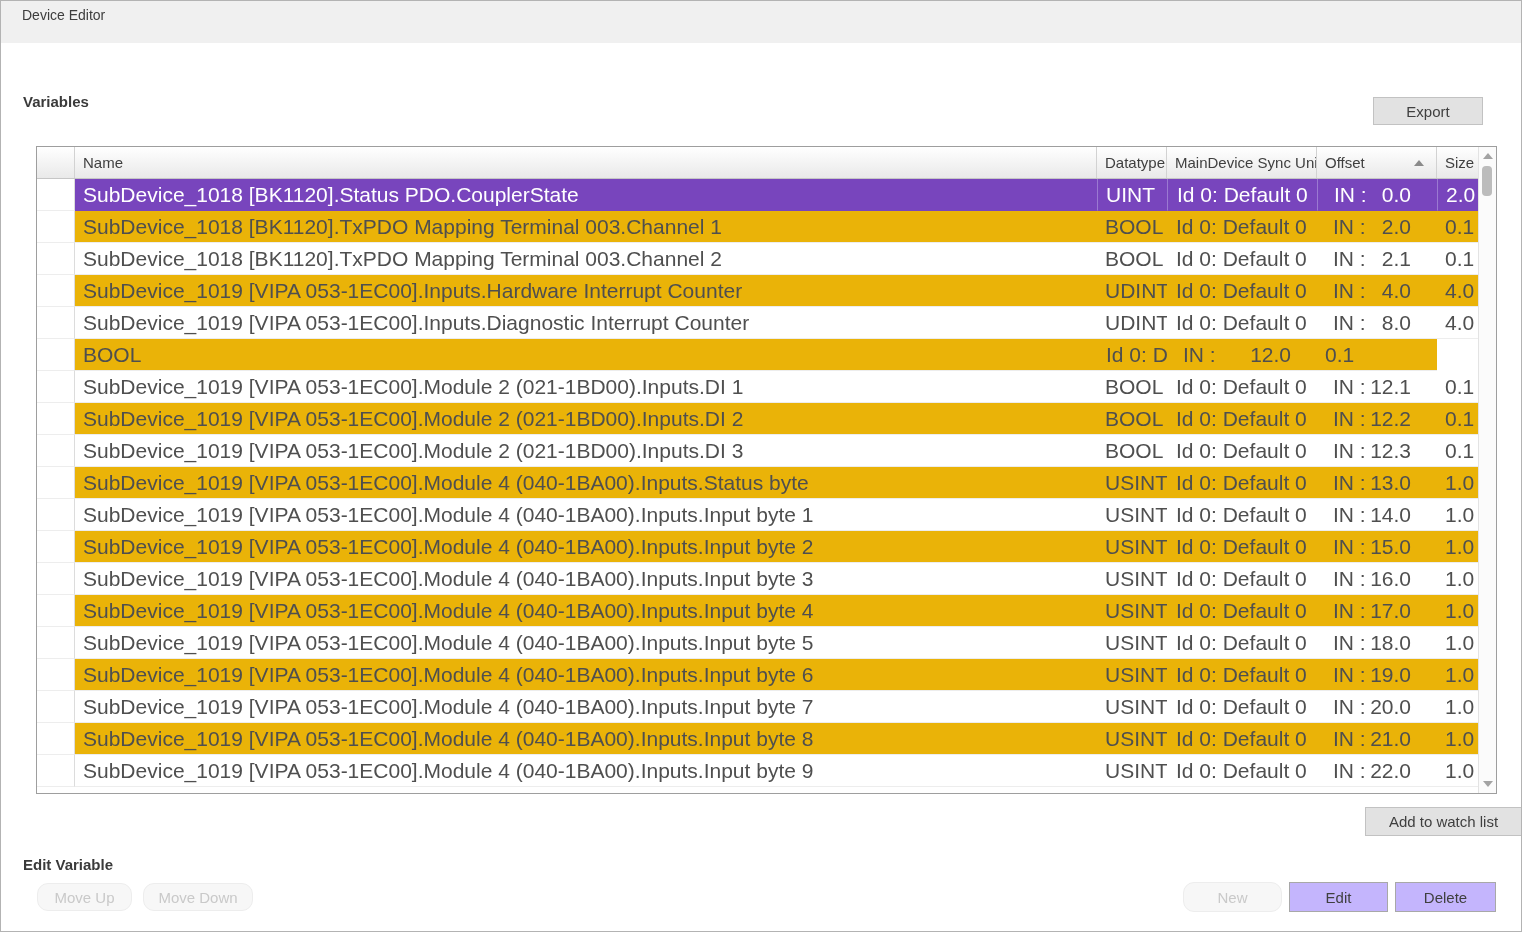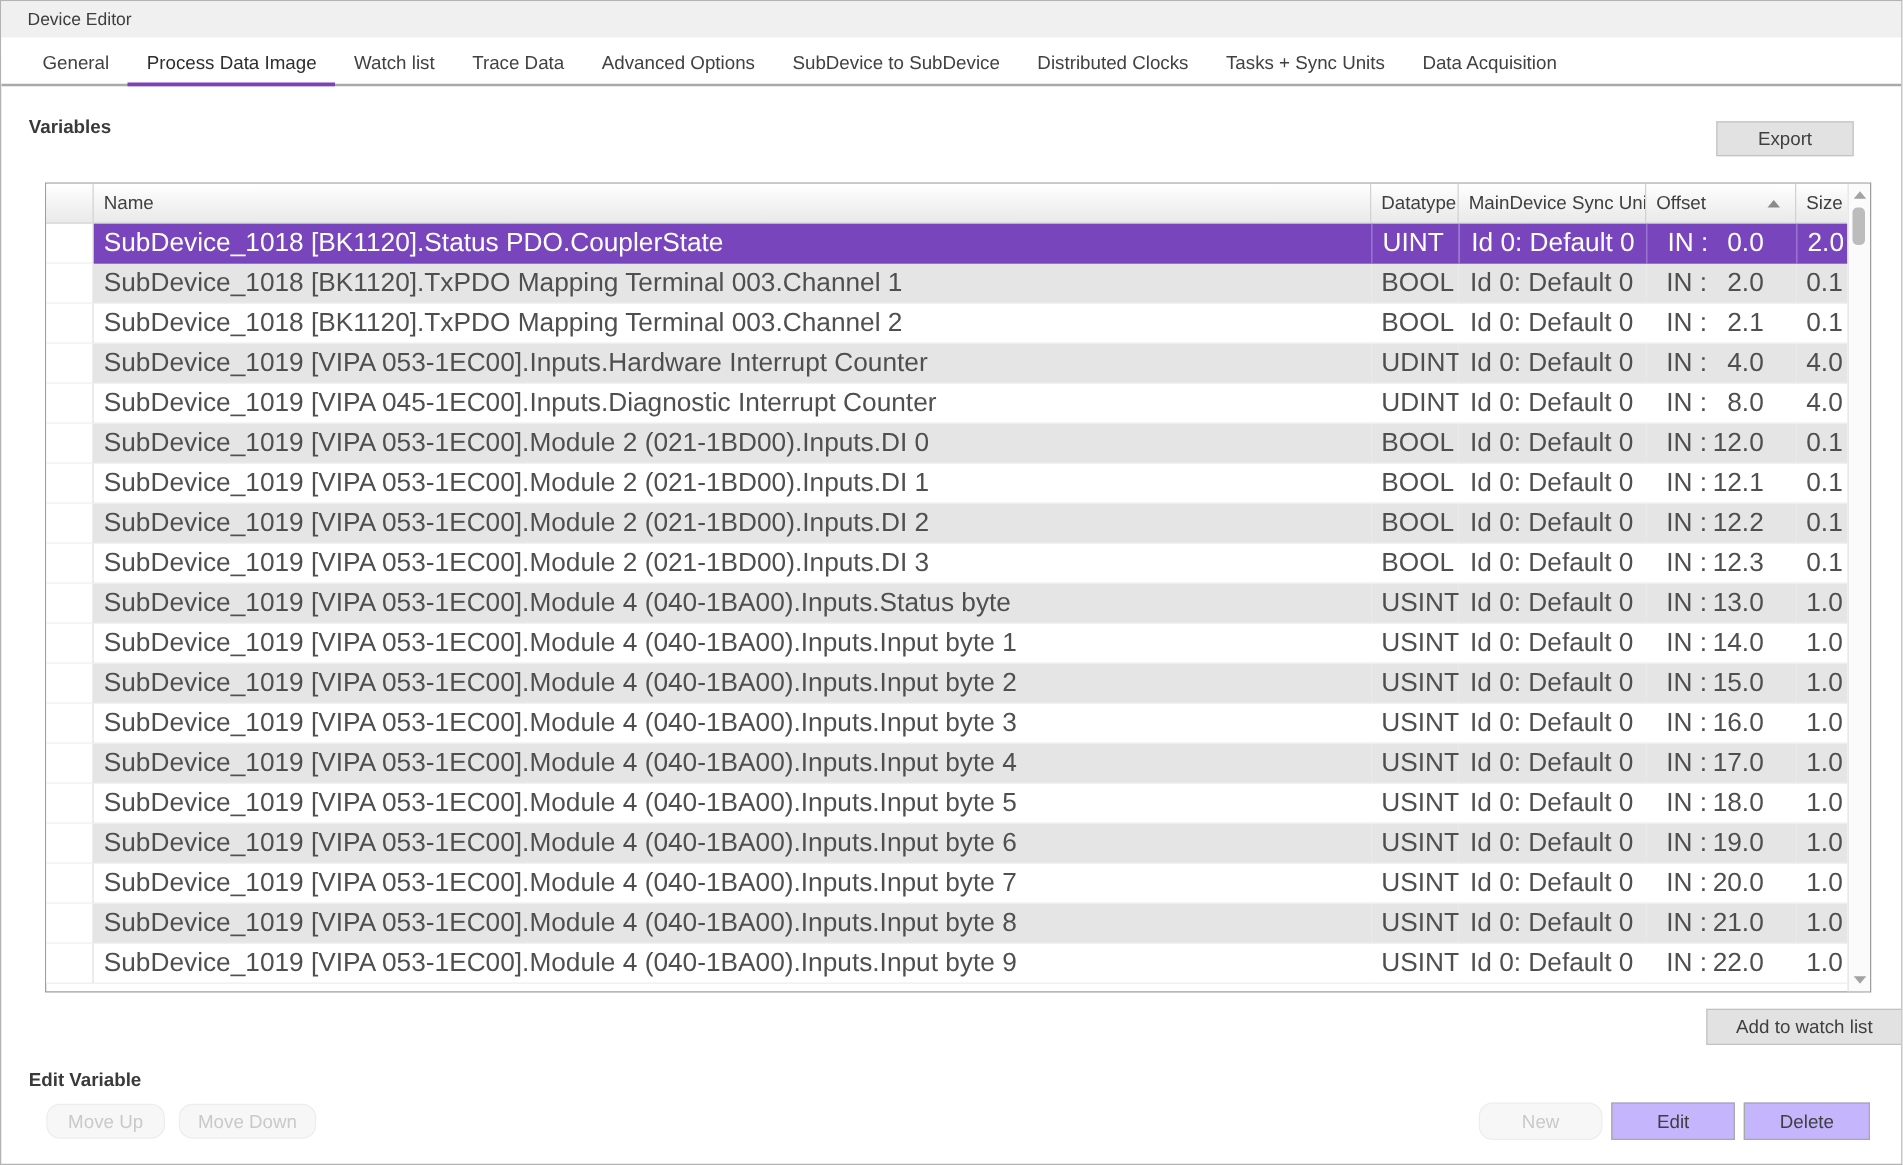--- a/index.html
+++ b/index.html
@@ -66,21 +66,21 @@
     width:0; height:0; border-left:5px solid transparent;
     border-right:5px solid transparent; border-bottom:6px solid #8a8a8a;
   }
 
   .tbody { margin-right:18px; }
   .trow {
     display:grid; grid-template-columns:38px 1fr 70px 150px 120px 41px;
     height:32px; font-size:21px; color:#4f4f4f;
   }
   .trow > div { display:flex; align-items:center; overflow:hidden; white-space:nowrap; border-bottom:1px solid #ededed; }
-  .trow.even > div { background:#e5e5e5; }
+  .trow.even > div { background:#eab308; }
   .trow.odd  > div { background:#ffffff; }
   .selcell { background:#ffffff !important; border-right:1px solid #dcdcdc; }
   .name-c, .dt-c, .su-c, .sz-c { padding:0 8px; }
   .su-c { padding-left:9px; }
   .off-c { justify-content:space-between; padding:0 26px 0 16px; }
   .trow.selected > div:not(.selcell) {
     background:var(--sel-bg,#7845bd); color:var(--sel-fg,#ffffff);
     border-bottom:1px solid var(--sel-bg,#7845bd);
   }
   .trow.selected > .dt-c, .trow.selected > .su-c,
@@ -101,31 +101,20 @@
     background:#bcbcbc; border-radius:4px;
   }
 </style>
 </head>
 <body>
 
 <div class="window">
 
   <div class="titlebar">Device Editor</div>
 
-  <div class="tabbar">
-      <div class="tab">General</div>
-      <div class="tab active">Process Data Image</div>
-      <div class="tab">Watch list</div>
-      <div class="tab">Trace Data</div>
-      <div class="tab">Advanced Options</div>
-      <div class="tab">SubDevice to SubDevice</div>
-      <div class="tab">Distributed Clocks</div>
-      <div class="tab">Tasks + Sync Units</div>
-      <div class="tab">Data Acquisition</div>
-    </div>
 
   <div class="section-label" id="variables-label">Variables</div>
 
   <button class="btn" id="export-btn">Export</button>
 
   <div class="datatable">
     <div class="theader">
       <div class="hcell"></div>
       <div class="hcell">Name</div>
       <div class="hcell">Datatype</div>
@@ -176,32 +165,31 @@
           <div class="dt-c">UDINT</div>
           <div class="su-c">Id 0: Default 0</div>
           <div class="off-c">
             <span>IN :</span>
             <span>4.0</span>
           </div>
           <div class="sz-c">4.0</div>
         </div>
         <div class="trow odd">
           <div class="selcell"></div>
-          <div class="name-c">SubDevice_1019 [VIPA 045-1EC00].Inputs.Diagnostic Interrupt Counter</div>
+          <div class="name-c">SubDevice_1019 [VIPA 053-1EC00].Inputs.Diagnostic Interrupt Counter</div>
           <div class="dt-c">UDINT</div>
           <div class="su-c">Id 0: Default 0</div>
           <div class="off-c">
             <span>IN :</span>
             <span>8.0</span>
           </div>
           <div class="sz-c">4.0</div>
         </div>
         <div class="trow even">
           <div class="selcell"></div>
-          <div class="name-c">SubDevice_1019 [VIPA 053-1EC00].Module 2 (021-1BD00).Inputs.DI 0</div>
           <div class="dt-c">BOOL</div>
           <div class="su-c">Id 0: Default 0</div>
           <div class="off-c">
             <span>IN :</span>
             <span>12.0</span>
           </div>
           <div class="sz-c">0.1</div>
         </div>
         <div class="trow odd">
           <div class="selcell"></div>

